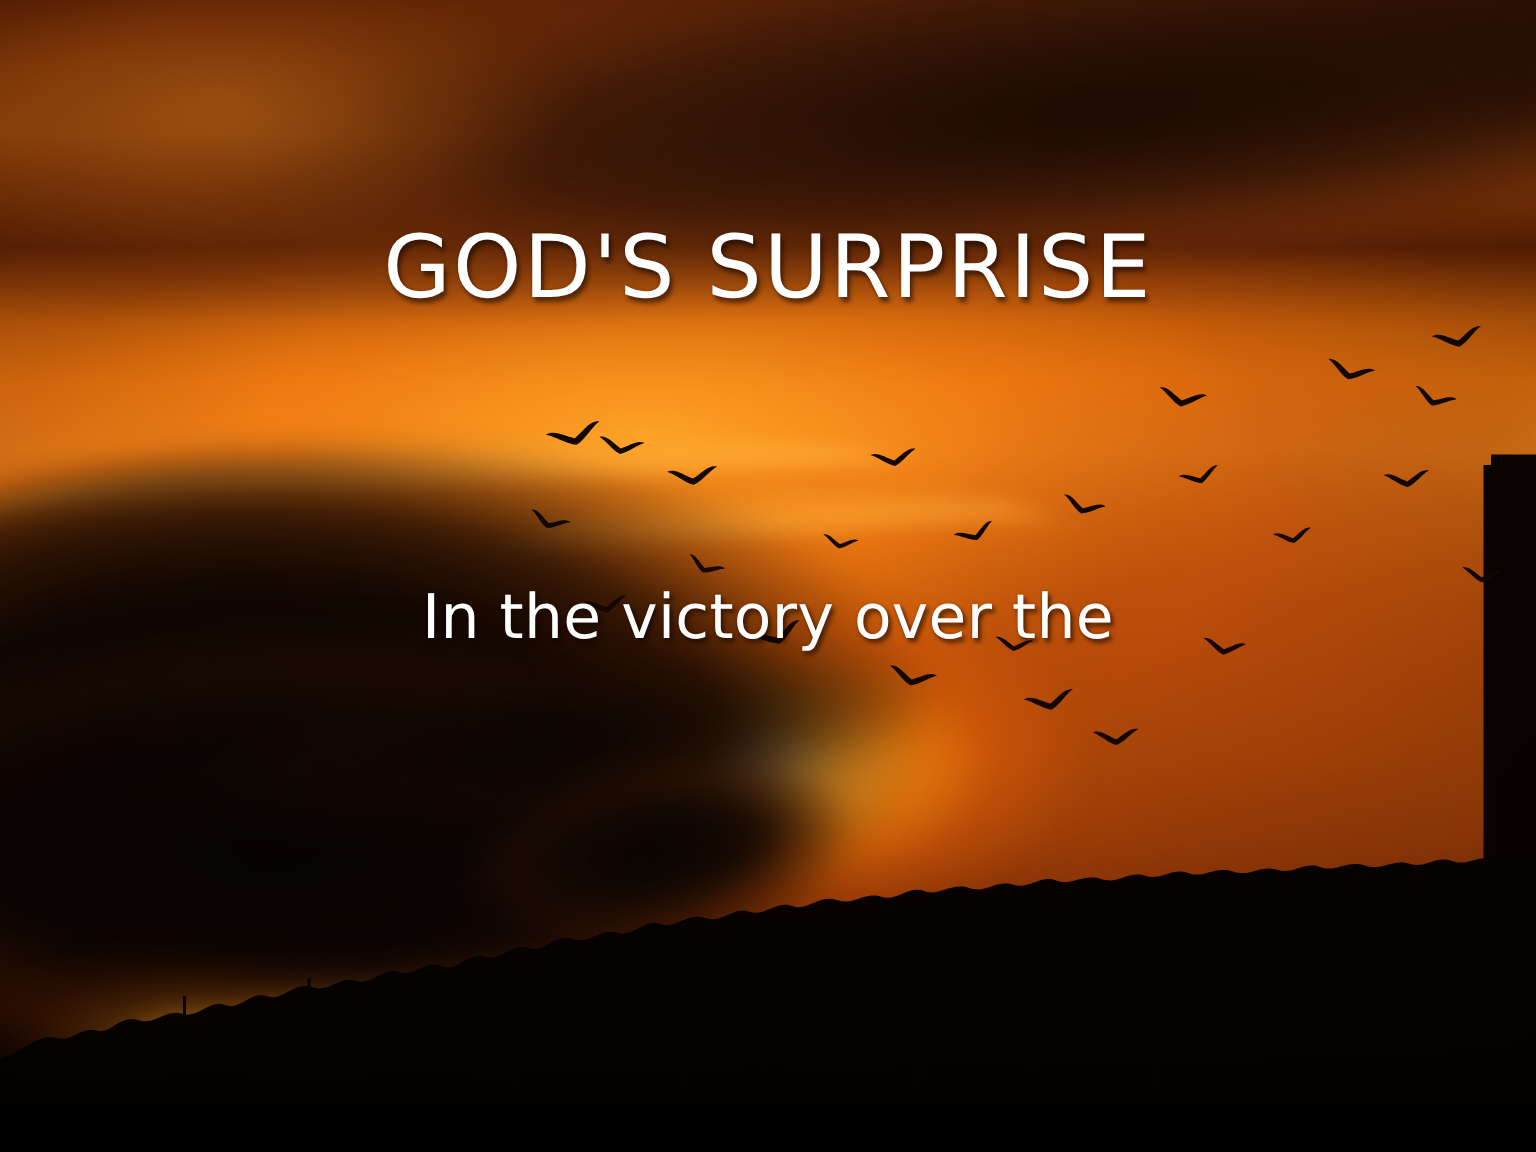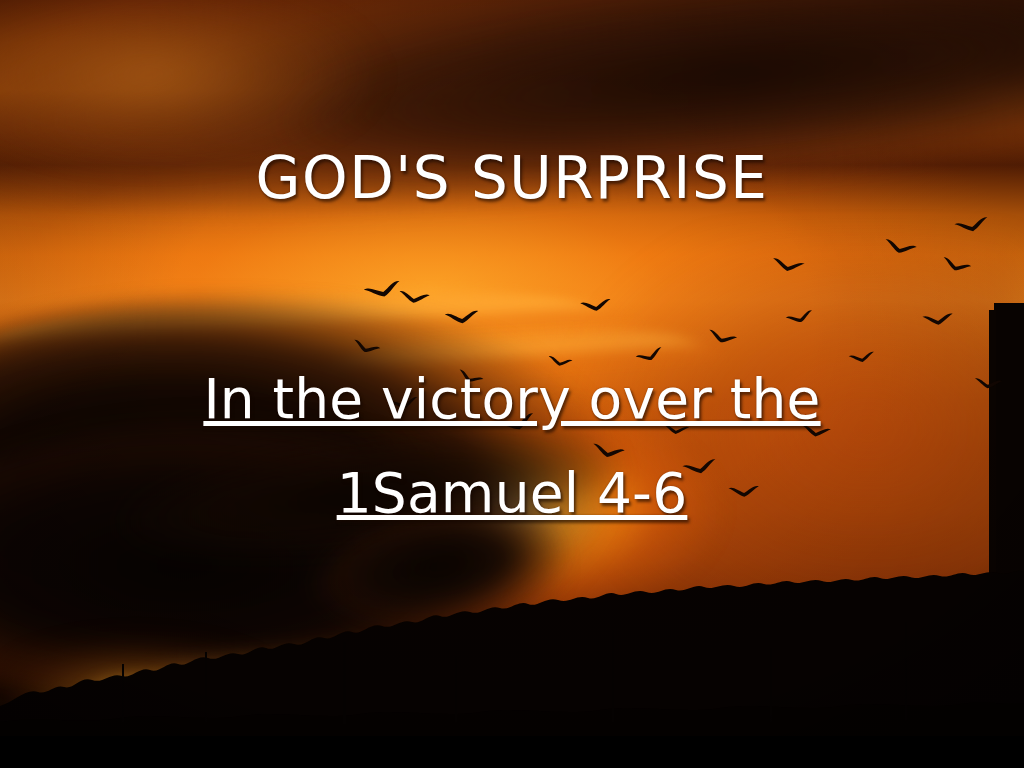--- a/index.html
+++ b/index.html
@@ -326,32 +326,31 @@
     font-size: 58px;
     font-weight: 400;
     letter-spacing: 1.5px;
     color: #ffffff;
     text-shadow: 2px 3px 3px rgba(20,6,0,0.55),
                  0 0 2px rgba(60,20,0,0.35);
     white-space: nowrap;
   }
   .body-block {
     position: absolute;
-    left: 0; top: 352px;
+    left: 0; top: 364px;
     width: 1024px;
     text-align: center;
     font-family: "DejaVu Sans", sans-serif;
-    font-size: 55px;
+    font-size: 41px;
     font-weight: 400;
     line-height: 94px;
     letter-spacing: 0.2px;
     color: #ffffff;
     text-shadow: 2px 3px 3px rgba(20,6,0,0.60),
                  0 0 2px rgba(50,16,0,0.35);
-    text-decoration: underline;
   }
   .body-line { display: block; white-space: nowrap; }
 
   
   .vignette {
     background: radial-gradient(ellipse 78% 72% at 48% 44%,
       rgba(0,0,0,0) 40%,
       rgba(0,0,0,0.18) 76%,
       rgba(0,0,0,0.48) 100%);
     pointer-events: none;
@@ -547,17 +546,16 @@
     </svg>
   </div>
 
   <div class="layer vignette"></div>
 
   <div class="text-stack">
     <div class="slide-title">GOD'S SURPRISE</div>
 
     <div class="body-block">
       <span class="body-line">In the victory over the</span>
-      <span class="body-line">1Samuel 4-6</span>
     </div>
   </div>
 
 </div>
 
 </body></html>

